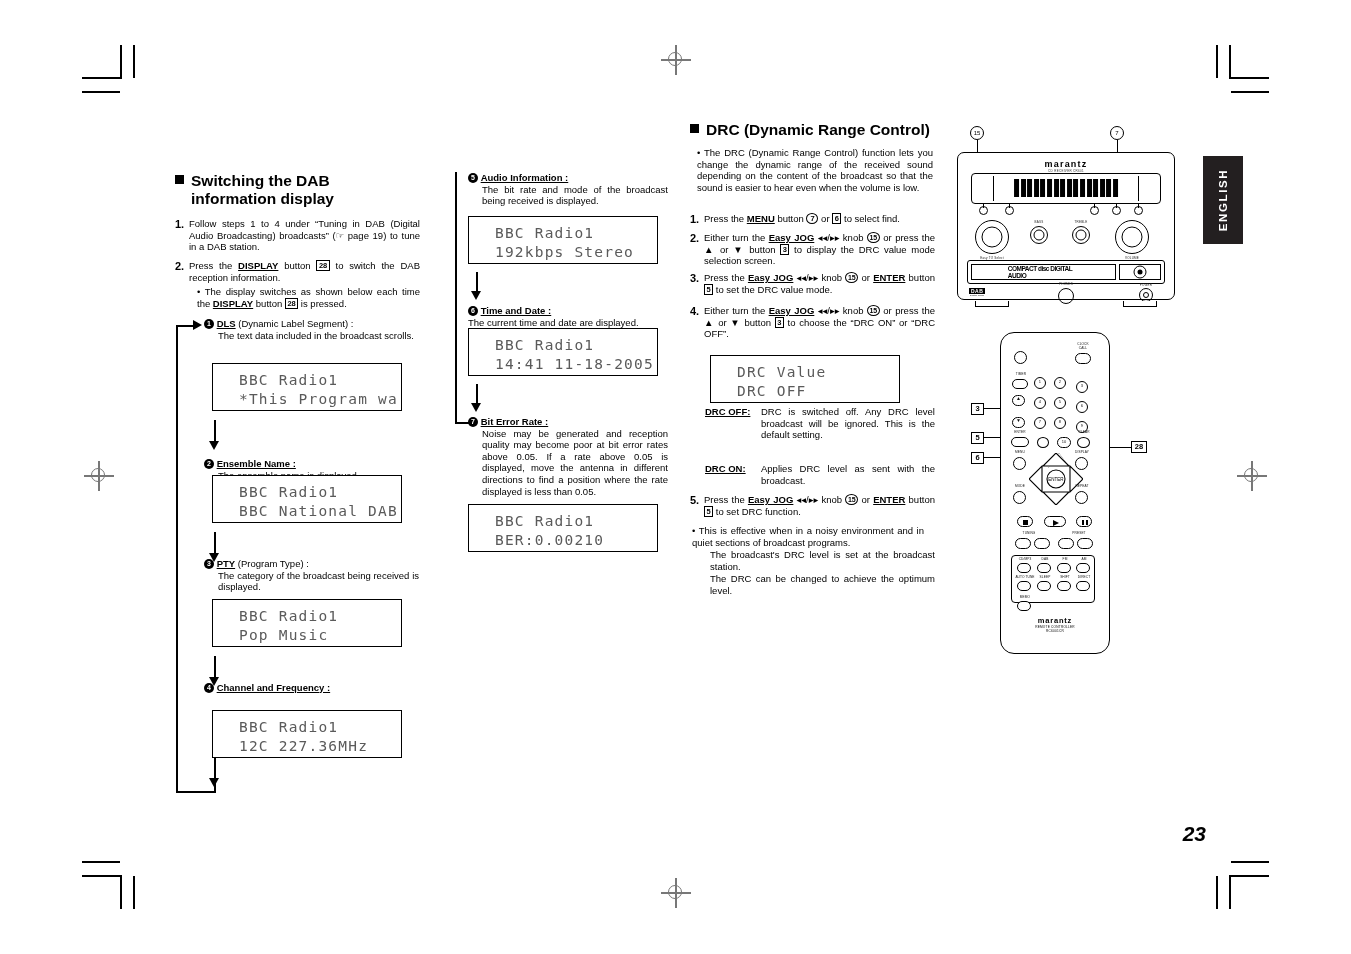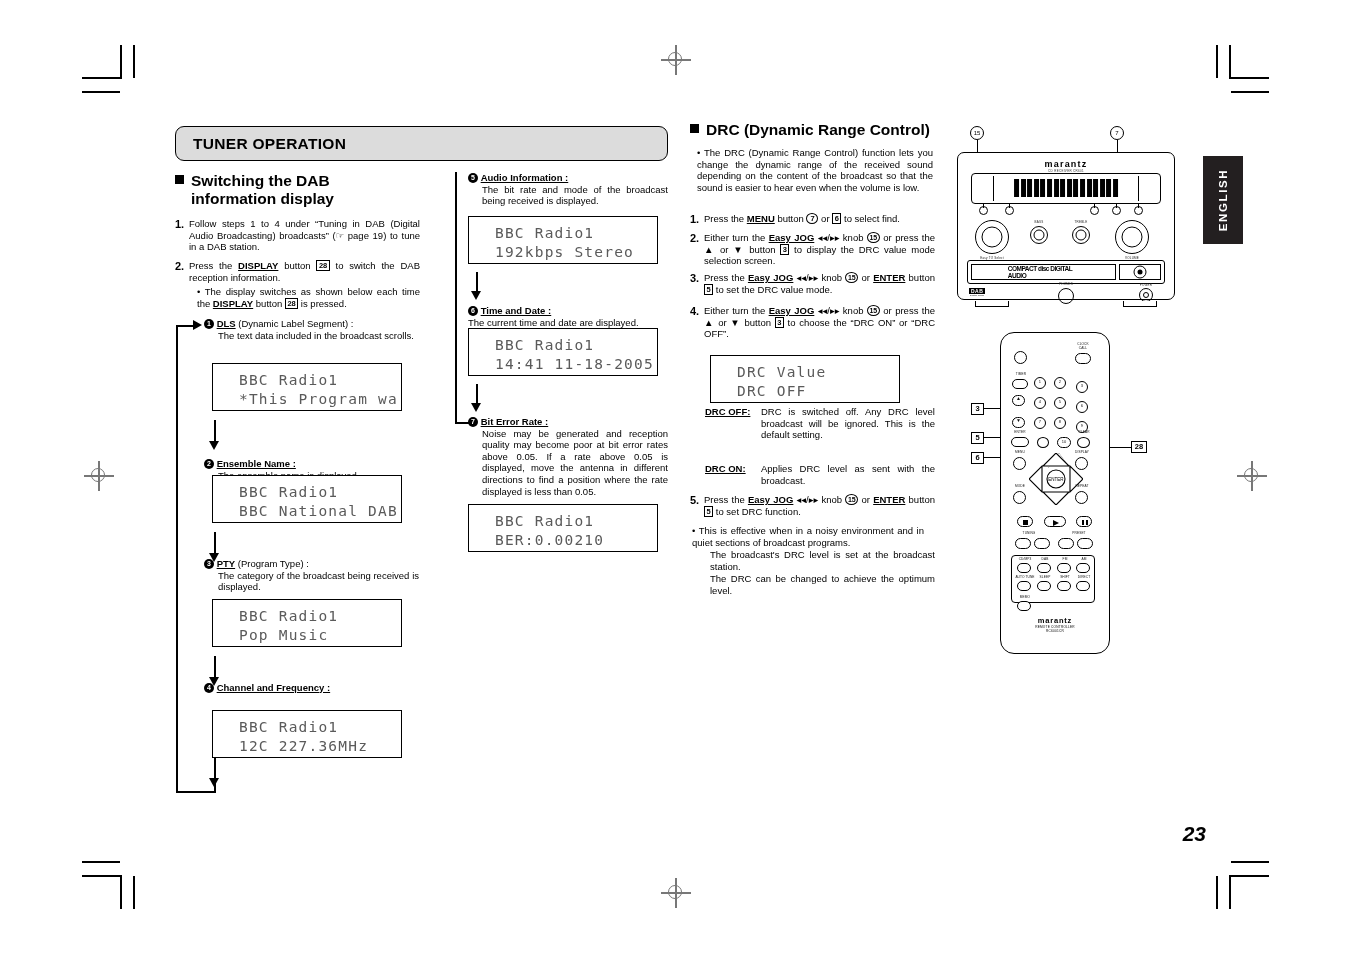--- a/index.html
+++ b/index.html
@@ -160,23 +160,20 @@
   <div class="reg" style="left:661px;top:878px;">
       <i></i>
     </div>
   <div class="reg" style="left:84px;top:461px;">
       <i></i>
     </div>
   <div class="reg" style="right:84px;top:461px;">
       <i></i>
     </div>
 
-  <div class="sectionbar">
-    <span>TUNER OPERATION</span>
-  </div>
 
   <div class="engtab">
     <span>ENGLISH</span>
   </div>
 
   <div class="pageno">23</div>
 
   <div style="position:absolute;left:175px;top:172px;width:250px;">
     <div class="h2">
       <span class="sq"></span><span>Switching the DAB</span><br>

